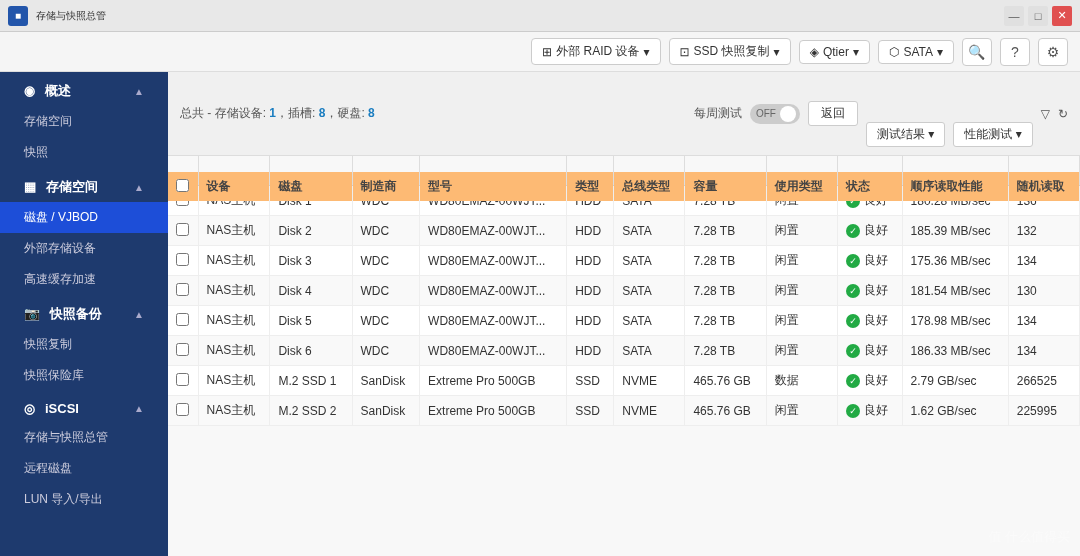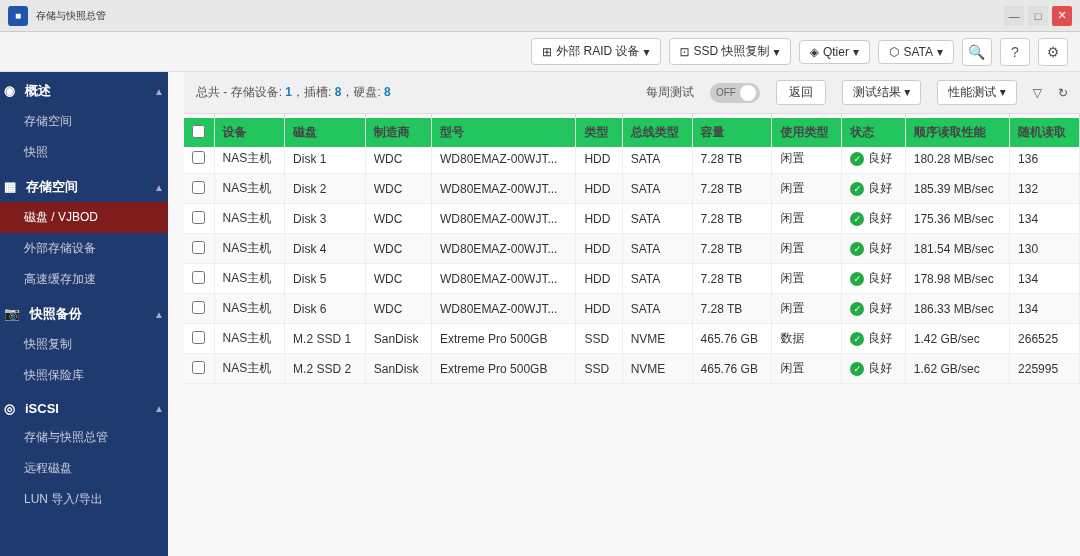--- a/index.html
+++ b/index.html
@@ -116,67 +116,66 @@
       overflow-y: auto;
     }
     .sidebar-section {
       display: flex;
       flex-direction: column;
     }
     .sidebar-header {
       display: flex;
       align-items: center;
       justify-content: space-between;
-      padding: 10px 4px 6px;
+      padding: 10px 24px 6px;
       font-size: 13px;
       font-weight: 600;
       color: #fff;
       cursor: pointer;
     }
     .sidebar-header .chevron {
       font-size: 10px;
       color: #aac;
     }
     .sidebar-item {
       padding: 7px 12px 7px 24px;
       font-size: 12px;
       color: #ccd;
       cursor: pointer;
     }
     .sidebar-item.active {
-      background: #7f1d1d;
+      background: #1d4ed8;
       color: white;
       padding-left: 24px;
     }
     .content-area {
       flex: 1;
       display: flex;
       flex-direction: column;
       background: #f8f8f8;
       overflow: hidden;
-      padding-left: 16px;
     }
     .content-header {
       display: flex;
       align-items: center;
       justify-content: space-between;
       padding: 8px 12px;
       background: #f0f0f0;
       border-bottom: 1px solid #ddd;
     }
     .content-header-left {
       font-size: 12px;
       color: #333;
     }
     .content-header-left span.label { color: #555; }
     .content-header-left span.value { color: #1a7dc0; font-weight: 600; }
     .content-header-right {
       display: flex;
       align-items: center;
-      gap: 16px;
+      gap: 8px;
     }
     .test-label { font-size: 12px; color: #555; }
     .toggle-off {
       display: flex;
       align-items: center;
       background: #ccc;
       border-radius: 10px;
       padding: 2px 4px;
       gap: 4px;
       cursor: pointer;
@@ -204,36 +203,37 @@
       padding: 3px 10px;
       background: white;
       border: 1px solid #ccc;
       border-radius: 3px;
       cursor: pointer;
       font-size: 12px;
       color: #333;
       display: flex;
       align-items: flex-start;
       gap: 3px;
+      margin-top: 42px;
     }
     .filter-icon { font-size: 12px; color: #555; cursor: pointer; }
     .refresh-icon { font-size: 12px; color: #555; cursor: pointer; }
     .table-container {
       flex: 1;
       overflow-y: auto;
     }
     table {
       width: 100%;
       border-collapse: collapse;
       font-size: 12px;
     }
     thead {
-      background: #22c55e;
+      background: #fdba74;
       position: sticky;
-      top: 4px;
+      top: 16px;
       z-index: 10;
     }
     thead th {
       padding: 6px 8px;
       text-align: left;
       border-bottom: 1px solid #ccc;
       border-right: 1px solid #ddd;
       font-weight: 600;
       color: #444;
       white-space: nowrap;
@@ -593,21 +593,21 @@
     <td>SSD</td>
     <td>NVME</td>
     <td>465.76 GB</td>
     <td>数据</td>
     <td>
       <div class="status-good">
         <div class="status-dot">✓</div>
         <span>良好</span>
       </div>
     </td>
-    <td>1.42 GB/sec</td>
+    <td>2.79 GB/sec</td>
     <td>266525</td>
   </tr>
               <tr>
     <td class="checkbox-cell">
       <input type="checkbox" style="">
     </td>
     <td>NAS主机</td>
     <td>M.2 SSD 2</td>
     <td>SanDisk</td>
     <td>Extreme Pro 500GB</td>

